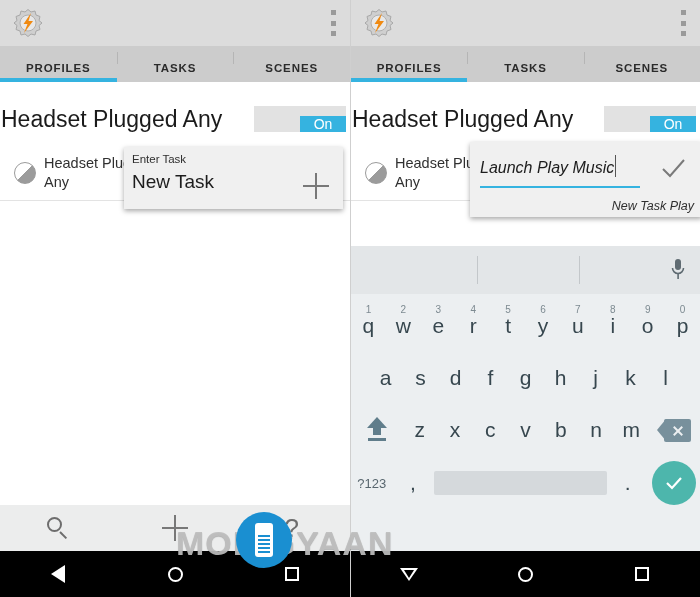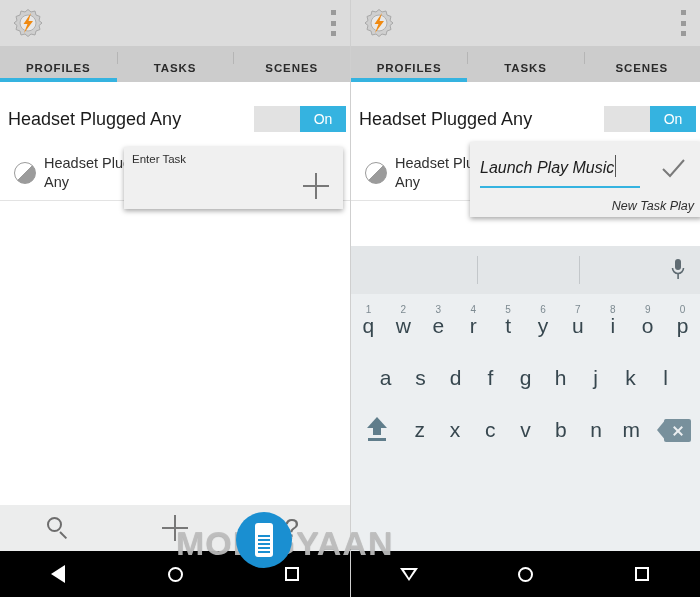--- a/index.html
+++ b/index.html
@@ -46,24 +46,24 @@
   }
   .tab.active::after {
     content: ""; position: absolute; left: 0; right: 0; bottom: 0; height: 4px; background: #35b3e0;
   }
 
   
   .profile-title-row {
     position: absolute; top: 93px; left: 0; right: 0; height: 52px;
     display: flex; align-items: center; background: #ffffff;
   }
-  .profile-title { margin-left: 8px; font-size: 18px; color: #1b1b1b; }
+  .profile-title { margin-left: 1px; font-size: 23px; color: #1b1b1b; }
   .toggle {
     position: absolute; right: 4px; top: 13px;
-    width: 92px; height: 26px; background: #e2e2e2; display: flex;
+    width: 92px; height: 26px; background: #e2e2e2; display: flex; align-items: flex-end;
   }
   .toggle .knob-off { flex: 1; }
   .toggle .knob-on {
     width: 46px; background: #35b3e0; color: #ffffff;
     display: flex; align-items: center; justify-content: center;
     font-size: 14px;
   }
 
   
   .profile-item {
@@ -304,20 +304,21 @@
       </div>
     </div>
 
     <div class="profile-item">
       <div class="ctx-icon"></div>
       <div class="ctx-label">Headset Plug Any</div>
     </div>
 
     <div class="dlg-enter-task">
       <div class="dlg-hint">Enter Task</div>
+      <div class="dlg-value">New Task</div>
       <div class="plus-glyph"></div>
     </div>
 
     <div class="action-bar left-bar">
       <div class="ab-slot">
         <div class="search-glyph">
             <div class="ring"></div>
             <div class="handle"></div>
           </div>
       </div>
@@ -523,20 +524,41 @@
           </div>
         <div class="key fn">
           <div class="del-glyph">
               <div class="tip"></div>
               <div class="body"></div>
               <div class="x"></div>
             </div>
         </div>
       </div>
 
+      <div class="kb-row r4">
+        <div class="key small">
+            <span>?123</span>
+          </div>
+        <div class="key">
+            <span>,</span>
+          </div>
+        <div class="spacebar">
+            <div class="bar"></div>
+          </div>
+        <div class="key">
+            <span>.</span>
+          </div>
+        <div class="enter-key">
+          <div class="enter-circle">
+            <svg width="24" height="24" viewBox="0 0 24 24">
+              <path d="M5 12 L10 17 L19 7" fill="none" stroke="#ffffff" stroke-width="2.2"></path>
+            </svg>
+          </div>
+        </div>
+      </div>
     </div>
 
     <div class="navbar">
       <div class="nav-slot">
           <div class="nav-down hollow"></div>
         </div>
       <div class="nav-slot">
           <div class="nav-home"></div>
         </div>
       <div class="nav-slot">

